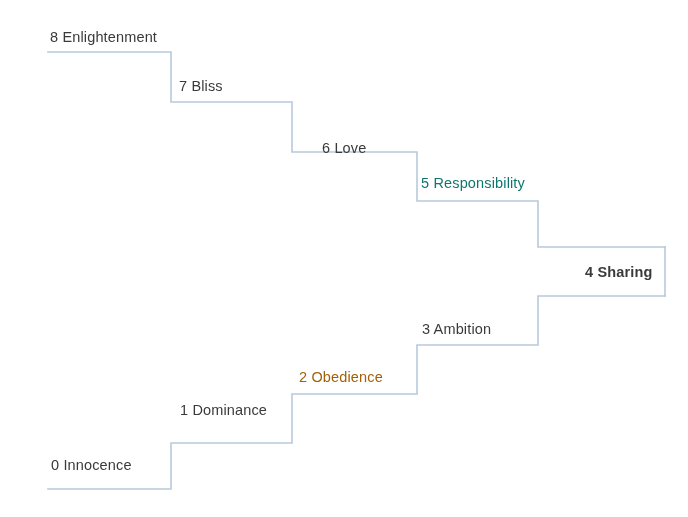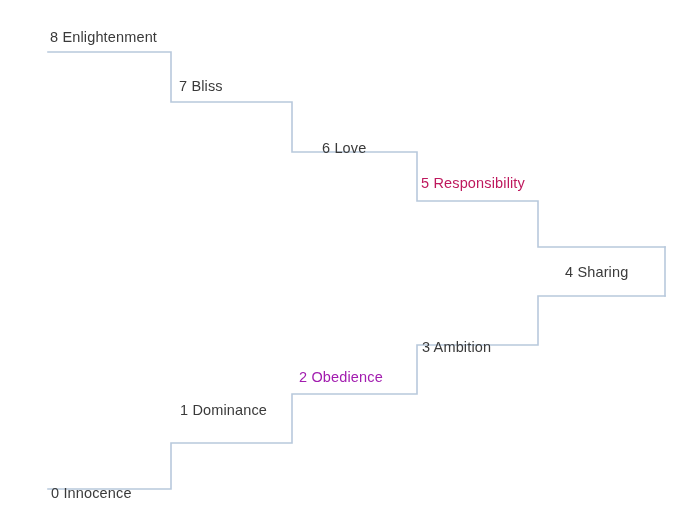--- a/index.html
+++ b/index.html
@@ -47,21 +47,21 @@
       <path id="path-descending" fill="none" stroke="#b8c9dc" stroke-width="1.6" stroke-linecap="square" stroke-linejoin="miter" d="M 48 52 L 171 52 L 171 102 L 292 102 L 292 152 L 417 152 L 417 201 L 538 201 L 538 247 L 665 247"></path>
       <path id="path-ascending" fill="none" stroke="#b8c9dc" stroke-width="1.6" stroke-linecap="square" stroke-linejoin="miter" d="M 48 489 L 171 489 L 171 443 L 292 443 L 292 394 L 417 394 L 417 345 L 538 345 L 538 296 L 665 296"></path>
       <path id="path-connector" fill="none" stroke="#b8c9dc" stroke-width="1.6" stroke-linecap="square" d="M 665 247 L 665 296"></path>
     </g>
   </svg>
 
   <div id="labels-layer">
       <div class="step-label" style="left: 50px; top: 30px; color: rgb(58, 58, 58);">8 Enlightenment</div>
       <div class="step-label" style="left: 179px; top: 79px; color: rgb(58, 58, 58);">7 Bliss</div>
       <div class="step-label" style="left: 322px; top: 141px; color: rgb(58, 58, 58);">6 Love</div>
-      <div class="step-label" style="left: 421px; top: 176px; color: #be185d;">5 Responsibility</div>
-      <div class="step-label" style="left: 565px; top: 265px; color: rgb(58, 58, 58);">4 Sharing</div>
-      <div class="step-label" style="left: 422px; top: 340px; color: rgb(58, 58, 58);">3 Ambition</div>
-      <div class="step-label" style="left: 299px; top: 370px; color: #a21caf;">2 Obedience</div>
+      <div class="step-label" style="left: 421px; top: 176px; color: #0f766e;">5 Responsibility</div>
+      <div class="step-label" style="left: 585px; top: 265px; color: rgb(58, 58, 58); font-weight: bold;">4 Sharing</div>
+      <div class="step-label" style="left: 422px; top: 322px; color: rgb(58, 58, 58);">3 Ambition</div>
+      <div class="step-label" style="left: 299px; top: 370px; color: #a16207;">2 Obedience</div>
       <div class="step-label" style="left: 180px; top: 403px; color: rgb(58, 58, 58);">1 Dominance</div>
-      <div class="step-label" style="left: 51px; top: 486px; color: rgb(58, 58, 58);">0 Innocence</div>
+      <div class="step-label" style="left: 51px; top: 458px; color: rgb(58, 58, 58);">0 Innocence</div>
     </div>
 
 </div>
 
 </body></html>

